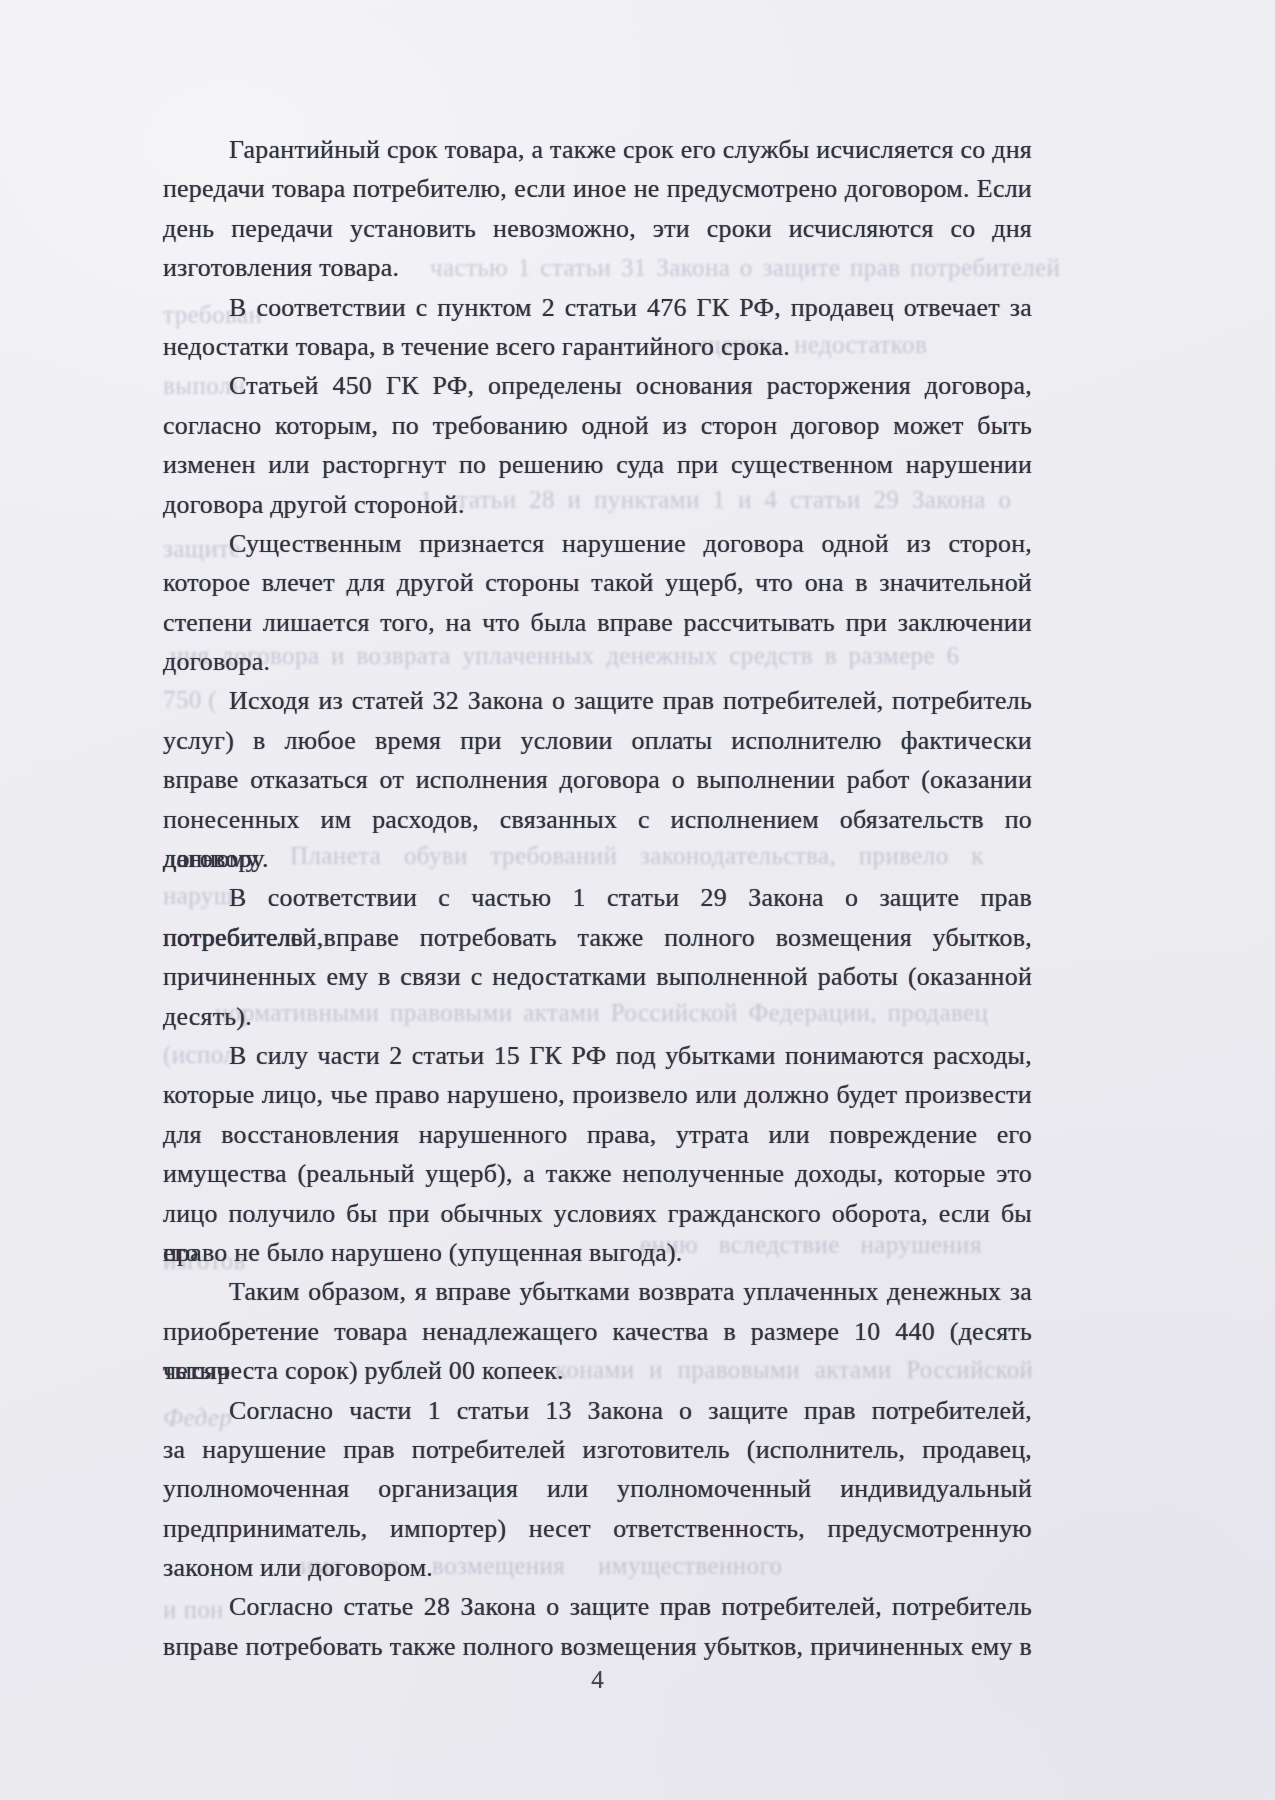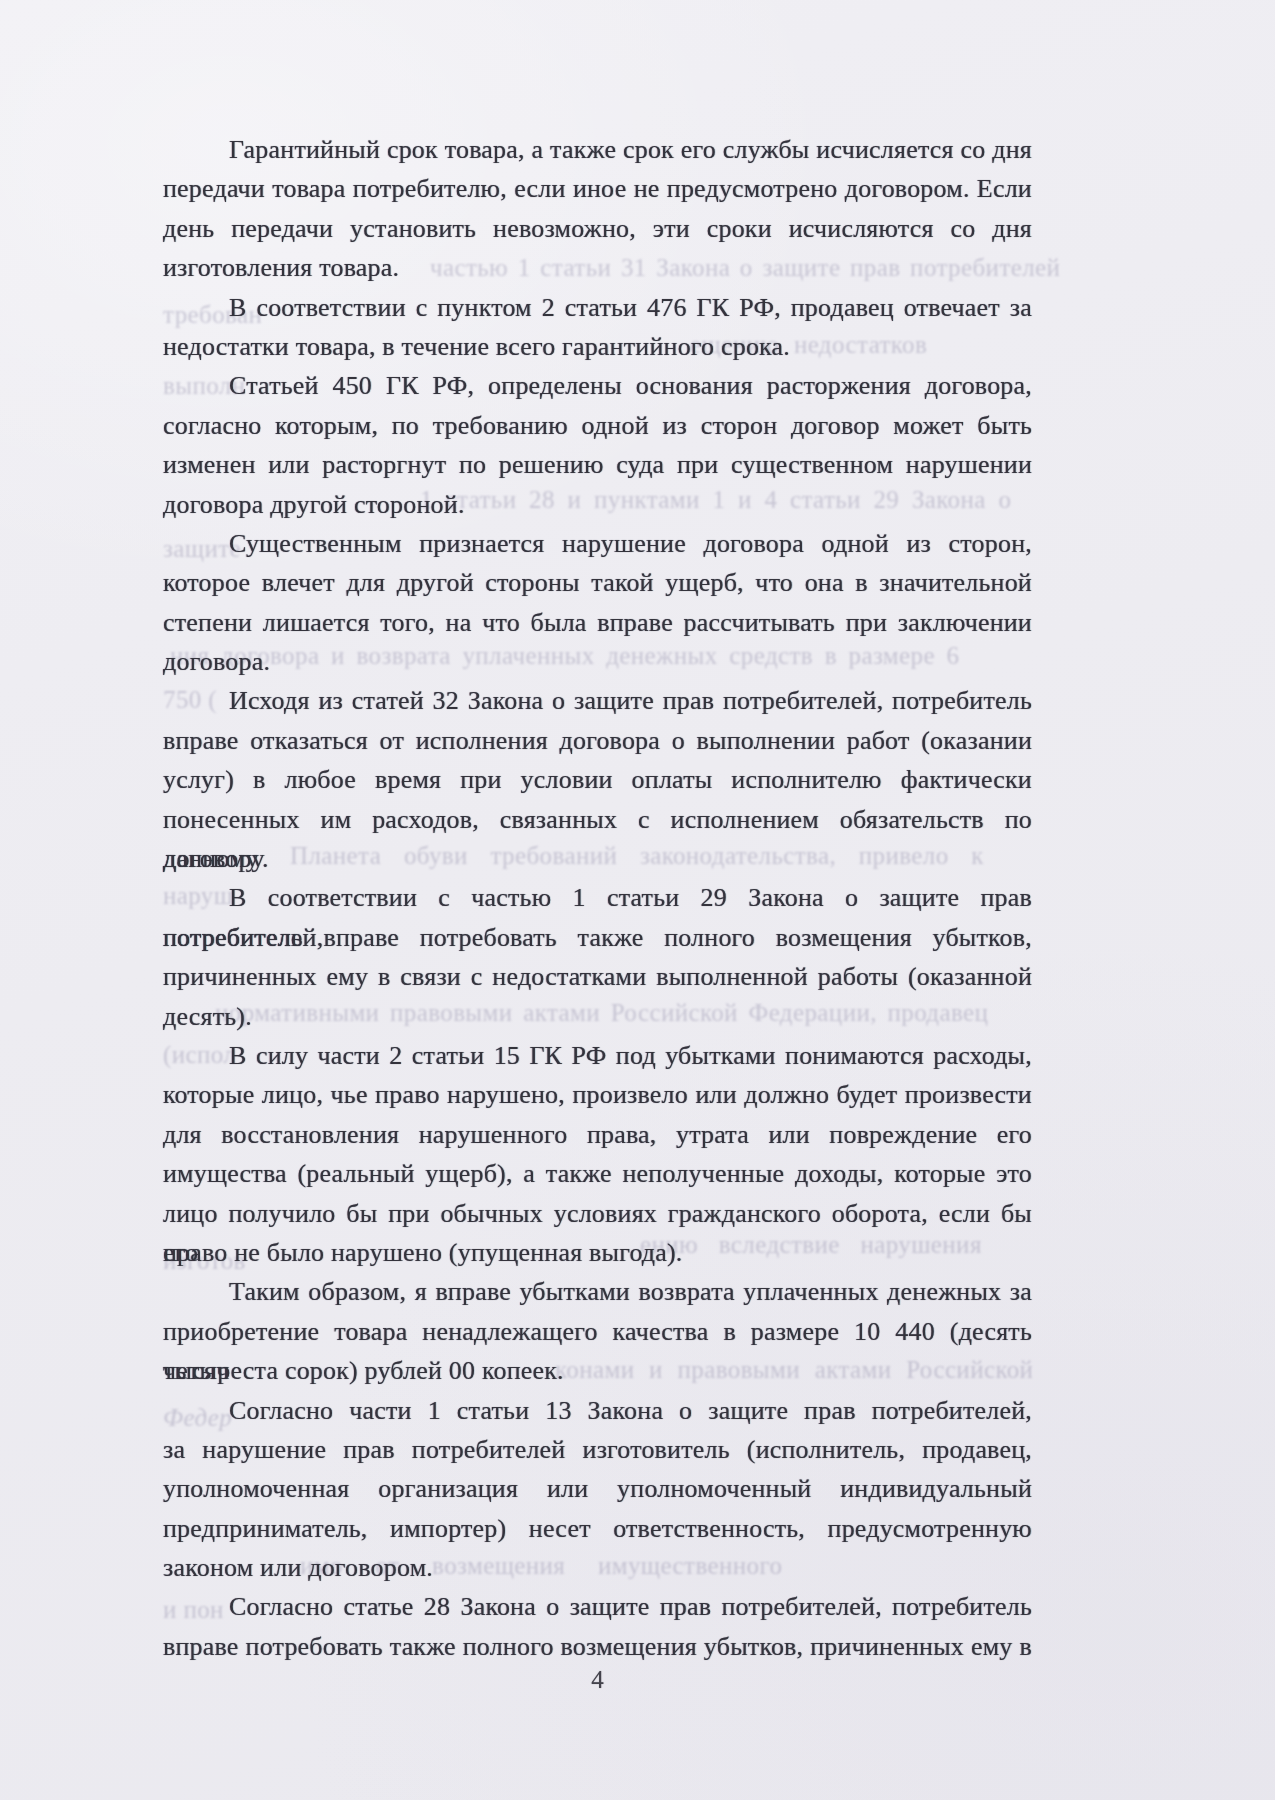--- a/index.html
+++ b/index.html
@@ -97,22 +97,22 @@
         <div class="text-line endp">договора другой стороной.</div>
       </div>
       <div class="paragraph">
         <div class="text-line indent">Существенным признается нарушение договора одной из сторон,</div>
         <div class="text-line">которое влечет для другой стороны такой ущерб, что она в значительной</div>
         <div class="text-line">степени лишается того, на что была вправе рассчитывать при заключении</div>
         <div class="text-line endp">договора.</div>
       </div>
       <div class="paragraph">
         <div class="text-line indent">Исходя из статей 32 Закона о защите прав потребителей, потребитель</div>
+        <div class="text-line">услуг) в любое время при условии оплаты исполнителю фактически</div>
         <div class="text-line">вправе отказаться от исполнения договора о выполнении работ (оказании</div>
-        <div class="text-line">услуг) в любое время при условии оплаты исполнителю фактически</div>
         <div class="text-line">понесенных им расходов, связанных с исполнением обязательств по данному</div>
         <div class="text-line endp">договору.</div>
       </div>
       <div class="paragraph">
         <div class="text-line indent">В соответствии с частью 1 статьи 29 Закона о защите прав потребителей,</div>
         <div class="text-line">потребитель вправе потребовать также полного возмещения убытков,</div>
         <div class="text-line">причиненных ему в связи с недостатками выполненной работы (оказанной</div>
         <div class="text-line endp">десять).</div>
       </div>
       <div class="paragraph">

